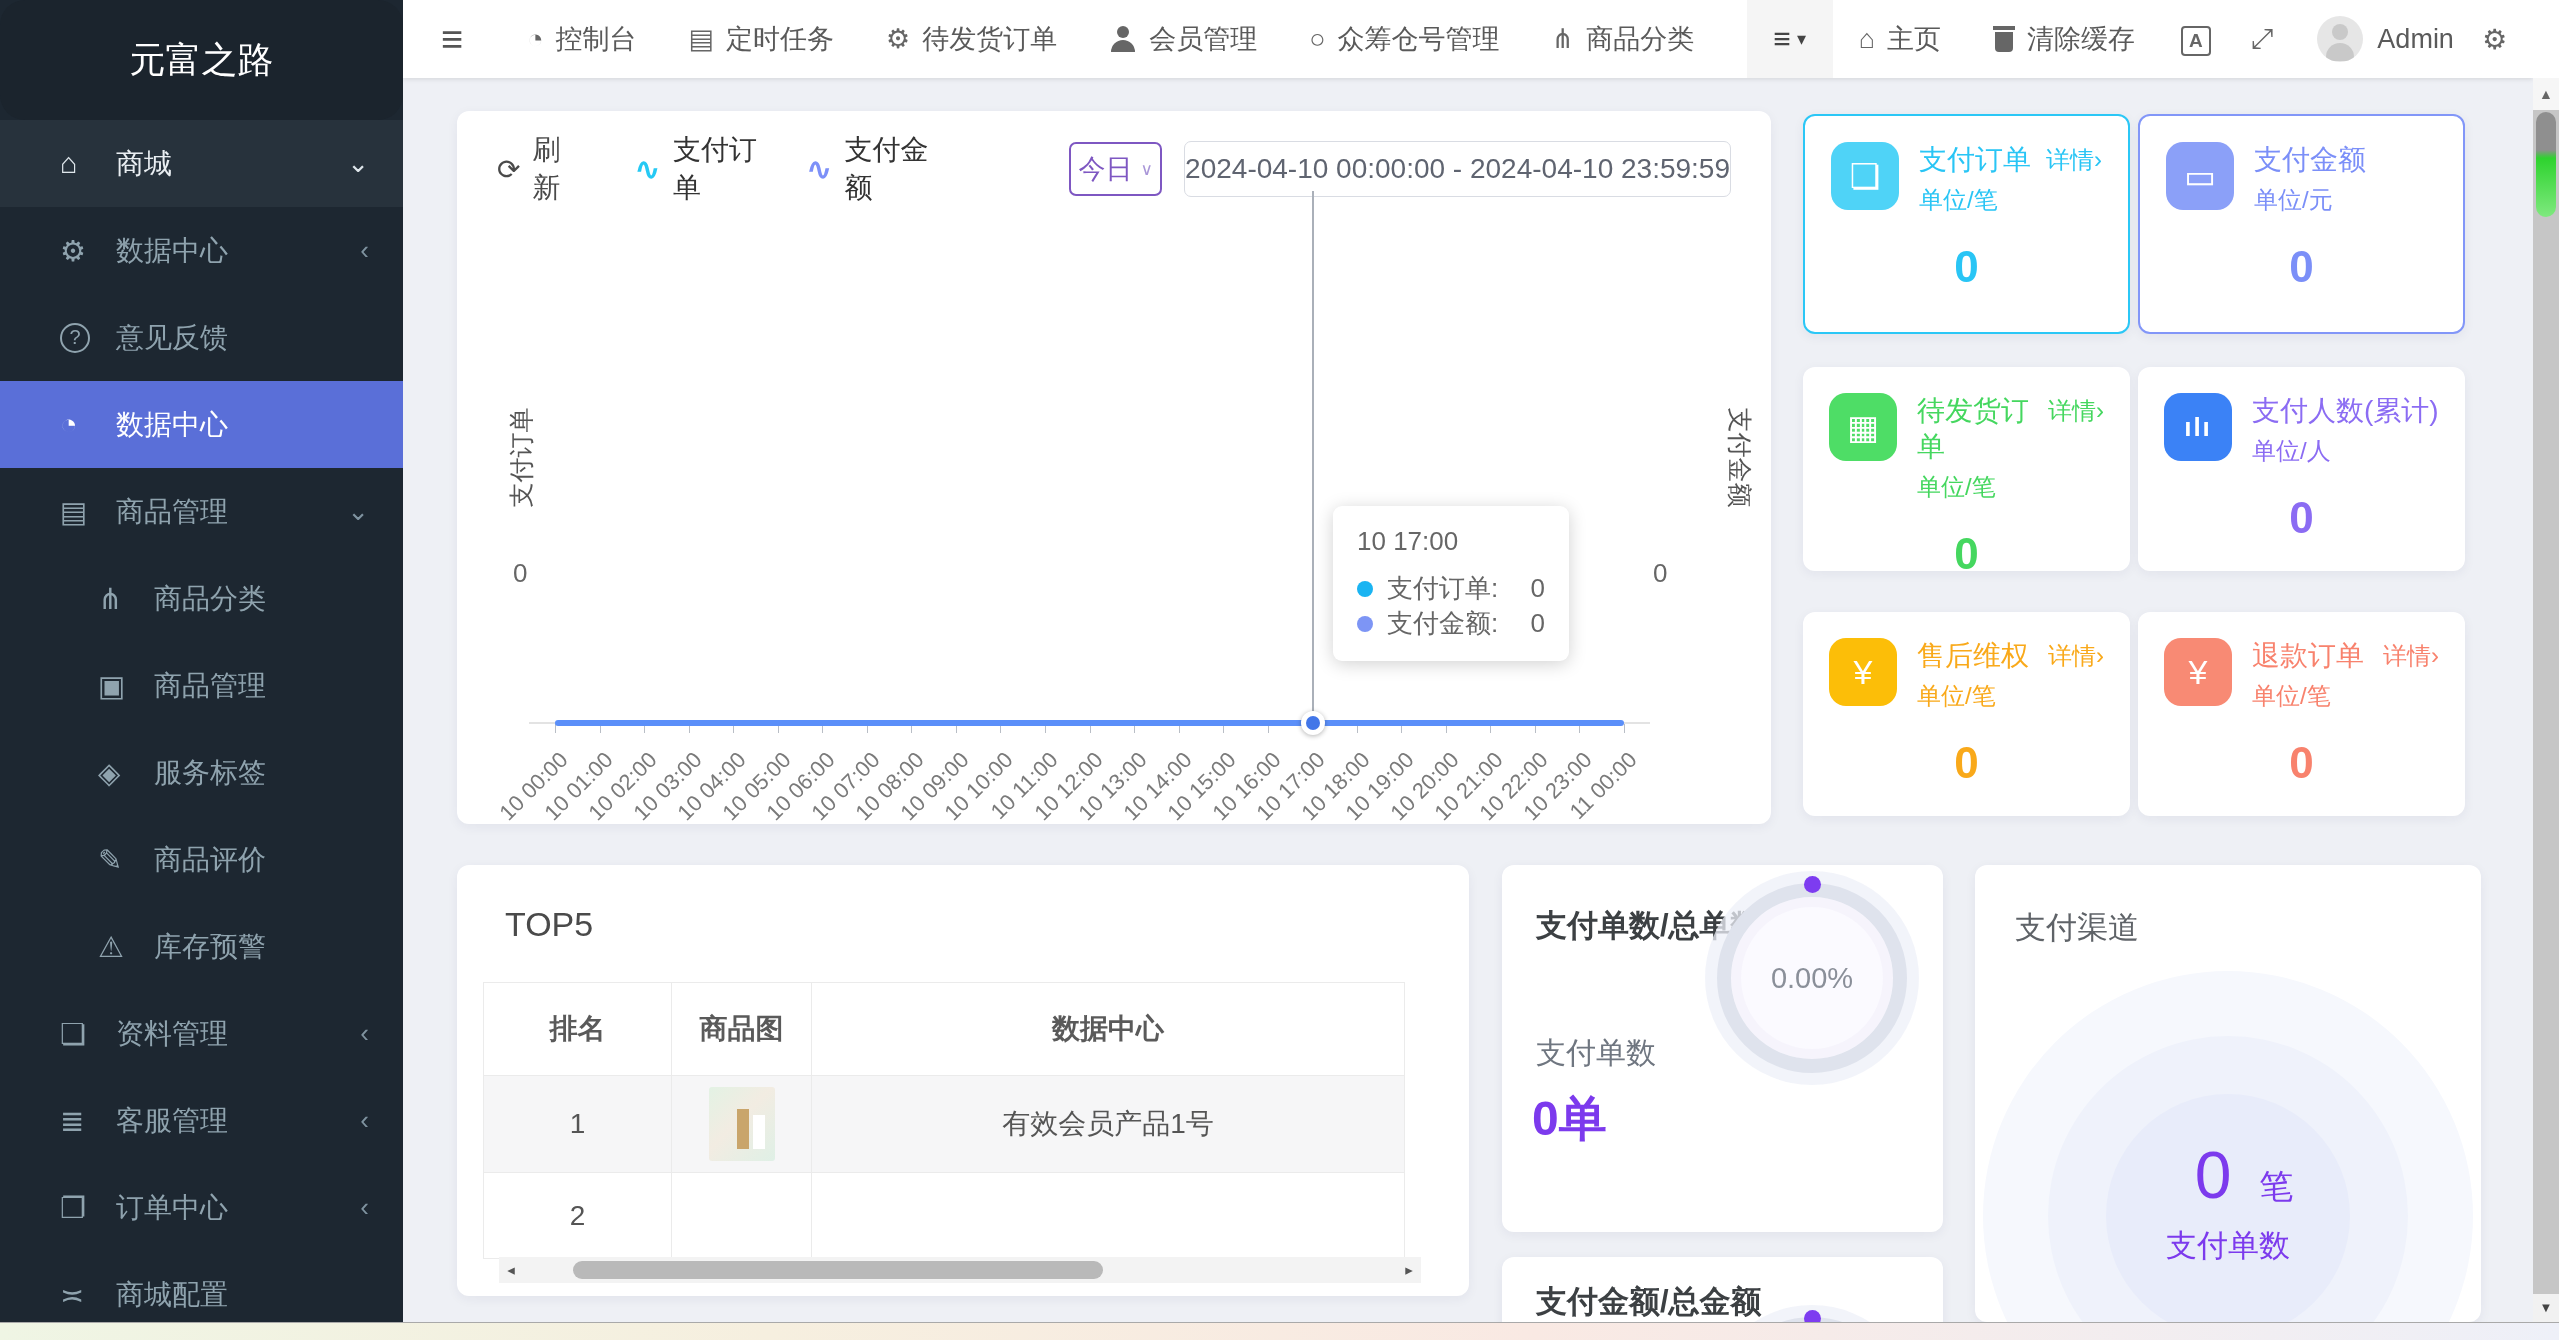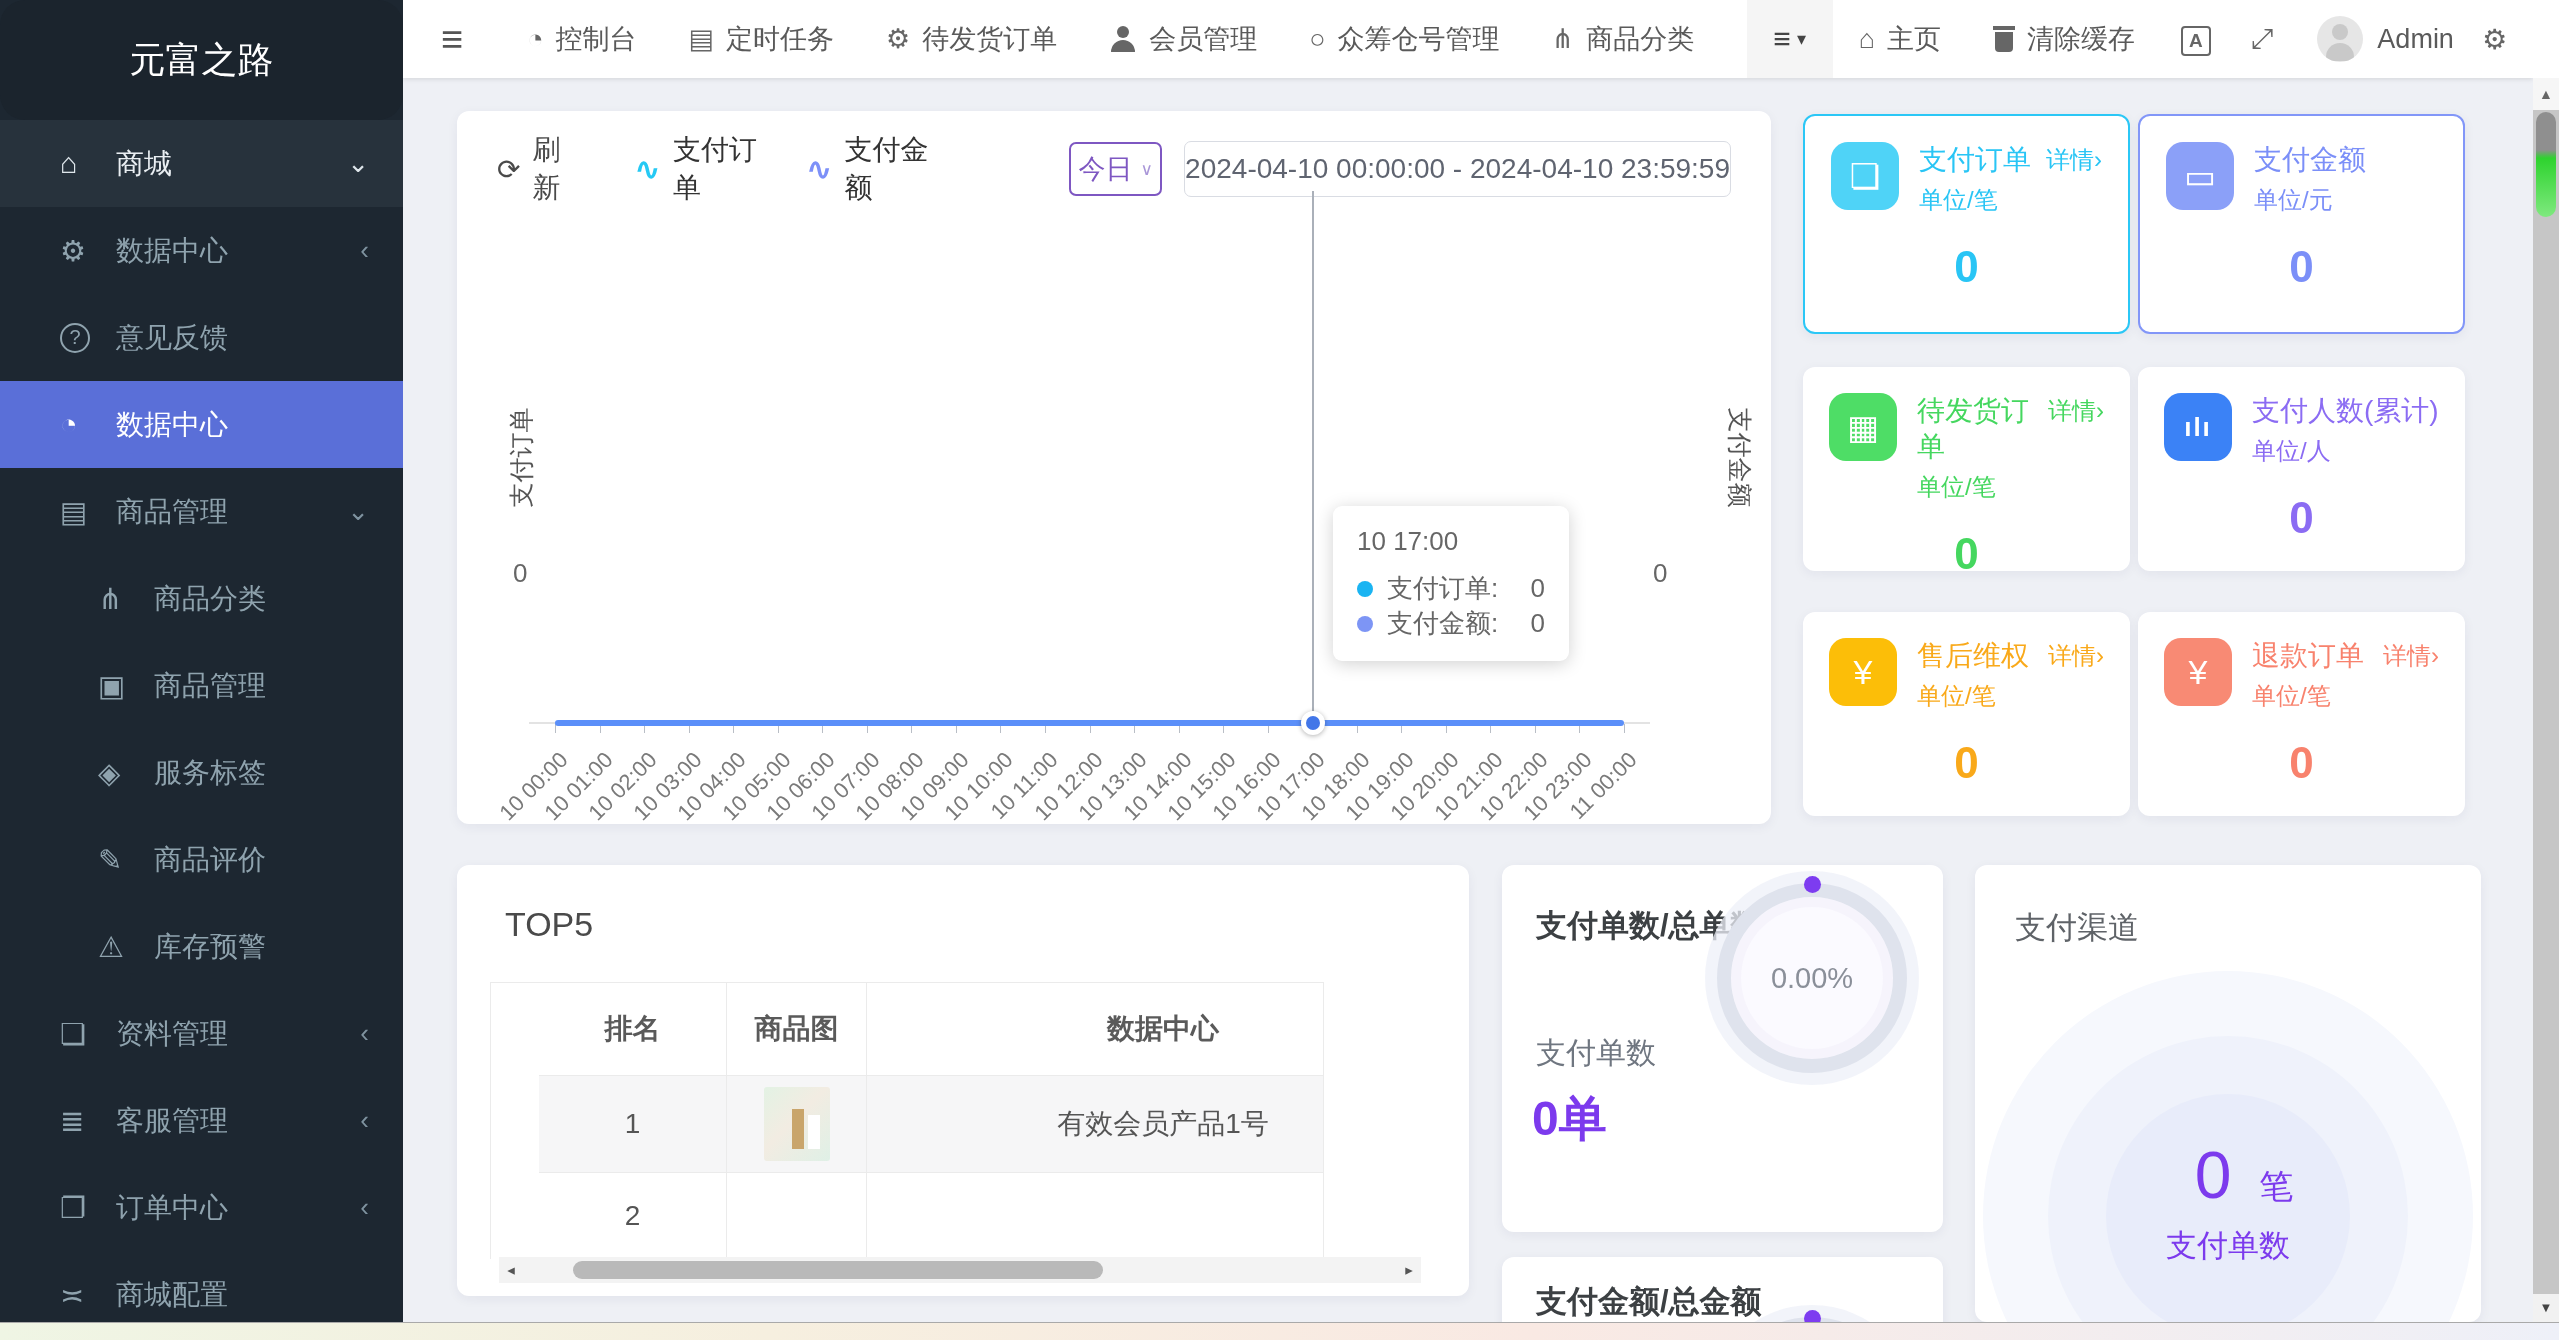--- a/index.html
+++ b/index.html
@@ -100,21 +100,21 @@
   .c2 { color:#7b8ff8; border:2px solid #8296f8; } .c2 .sq { background:#8ba0f8; }
   .c3 { color:#45d75f; } .c3 .sq { background:#4edd66; }
   .c4 { color:#8b6cf3; } .c4 .sq { background:#3b82f6; }
   .c5 { color:#f9a91a; } .c5 .sq { background:#fcbe08; }
   .c6 { color:#f8826d; } .c6 .sq { background:#f88a74; }
   .bars { font-weight:bold; letter-spacing:2px; font-size:26px; }
 
   
   .top5 { left:54px; top:787px; width:1012px; height:431px; overflow:hidden; }
   .top5 .t5-title { position:absolute; left:48px; top:40px; font-size:34px; color:#4a4a4a; }
-  .t5-table { position:absolute; left:33px; top:117px; width:834px; border:1px solid #ebebeb; border-bottom:none;padding-left:48px; }
+  .t5-table { position:absolute; left:26px; top:117px; width:922px; border:1px solid #ebebeb; border-bottom:none; }
   .t5-row { display:grid; grid-template-columns:188px 140px 592px; border-bottom:1px solid #ebebeb; }
   .t5-cell { border-right:1px solid #ebebeb; display:flex; align-items:center; justify-content:center;
     font-size:28px; color:#555; }
   .t5-cell:last-child { border-right:none; }
   .t5-head .t5-cell { height:92px; font-weight:bold; color:#5a5a5a; }
   .t5-r1 { background:#f6f6f7; } .t5-r1 .t5-cell { height:96px; }
   .t5-r2 .t5-cell { height:85px; }
   .thumb { width:66px; height:74px; border-radius:3px; background:linear-gradient(135deg,#e3f2e4 0%,#f2ece2 45%,#dff0e6 100%); position:relative; overflow:hidden; }
   .thumb::before { content:""; position:absolute; left:28px; top:22px; width:12px; height:40px; background:#c9a56b; }
   .thumb::after { content:""; position:absolute; left:44px; top:28px; width:12px; height:34px; background:#ffffff; }

